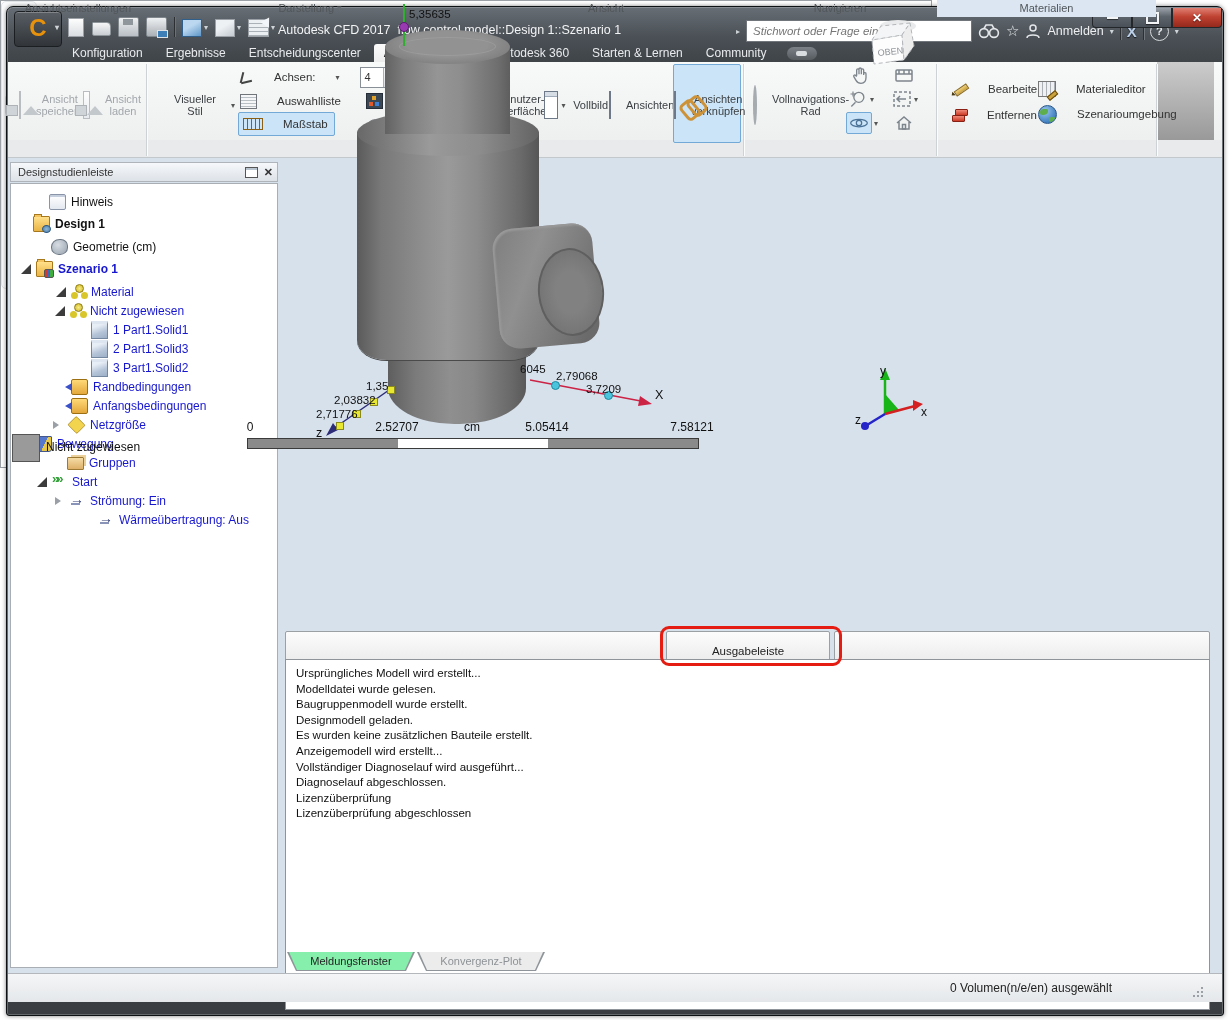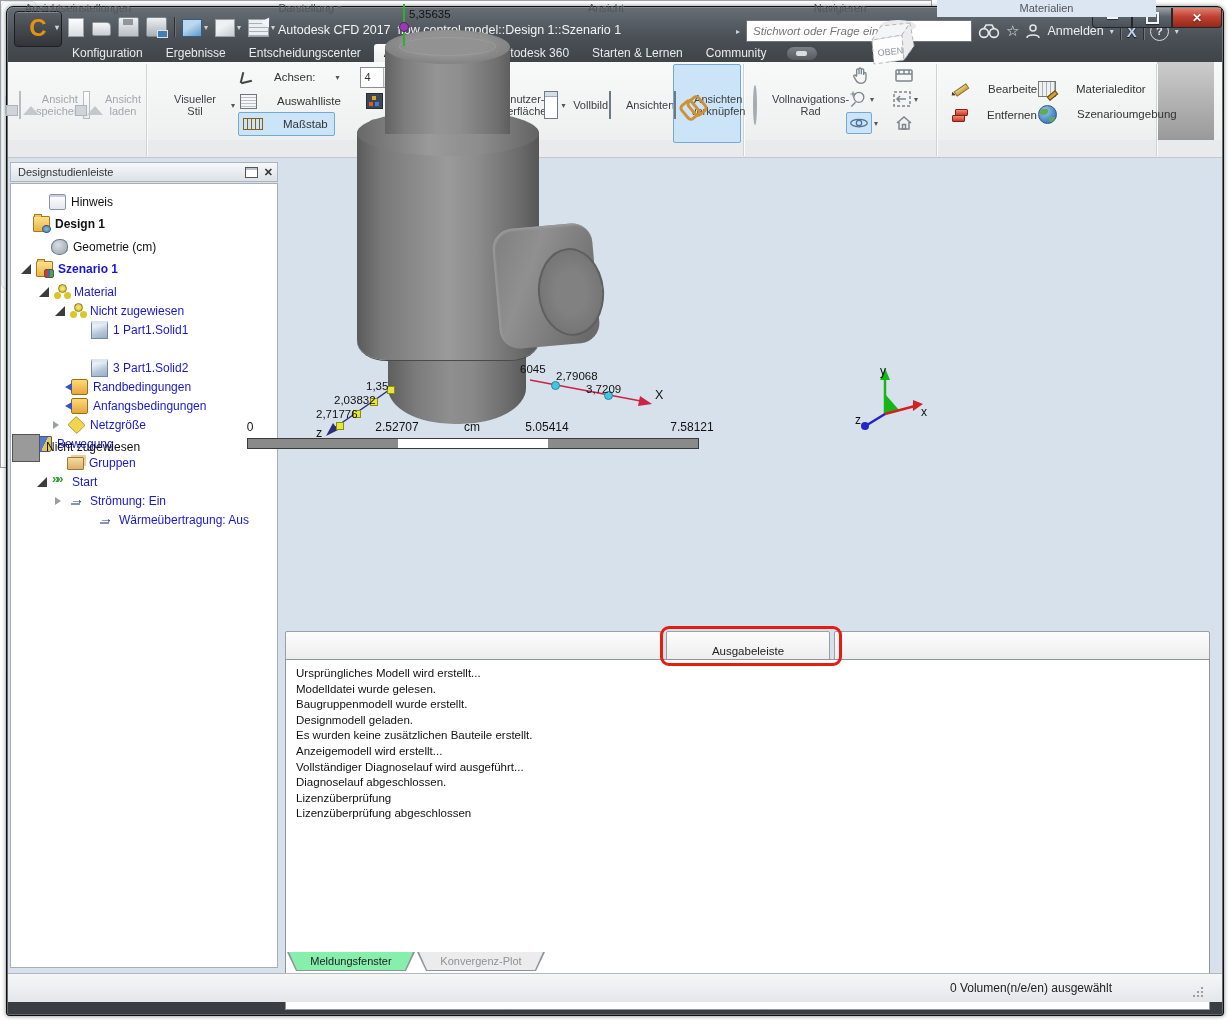--- a/index.html
+++ b/index.html
@@ -476,33 +476,37 @@
     </div>
     <div class="trow" style="top: 53px; padding-left: 40px;">
       <span class="tic tic-geometry"></span>
       <span class="tlab black">Geometrie (cm)</span>
     </div>
     <div class="trow" style="top: 75px; padding-left: 10px;">
       <span class="arr open"></span>
       <span class="tic tic-folder-scenario tic-folder"></span>
       <span class="tlab blue b">Szenario 1</span>
     </div>
-    <div class="trow" style="top: 98px; padding-left: 28px;">
+    <div class="trow" style="top: 98px; padding-left: 45px;">
       <span class="arr open"></span>
       <span class="tic tic-material"></span>
       <span class="tlab blue">Material</span>
     </div>
     <div class="trow" style="top: 117px; padding-left: 44px;">
       <span class="arr open"></span>
       <span class="tic tic-material"></span>
       <span class="tlab blue">Nicht zugewiesen</span>
     </div>
     <div class="trow" style="top: 136px; padding-left: 80px;">
       <span class="tic tic-solid"></span>
       <span class="tlab blue">1 Part1.Solid1</span>
+    </div>
+    <div class="trow" style="top: 155px; padding-left: 80px;">
+      <span class="tic tic-solid"></span>
+      <span class="tlab blue">2 Part1.Solid3</span>
     </div>
     <div class="trow" style="top: 174px; padding-left: 80px;">
       <span class="tic tic-solid"></span>
       <span class="tlab blue">3 Part1.Solid2</span>
     </div>
     <div class="trow" style="top: 193px; padding-left: 56px;">
       <span class="tic tic-boundary"></span>
       <span class="tlab blue">Randbedingungen</span>
     </div>
     <div class="trow" style="top: 212px; padding-left: 56px;">

